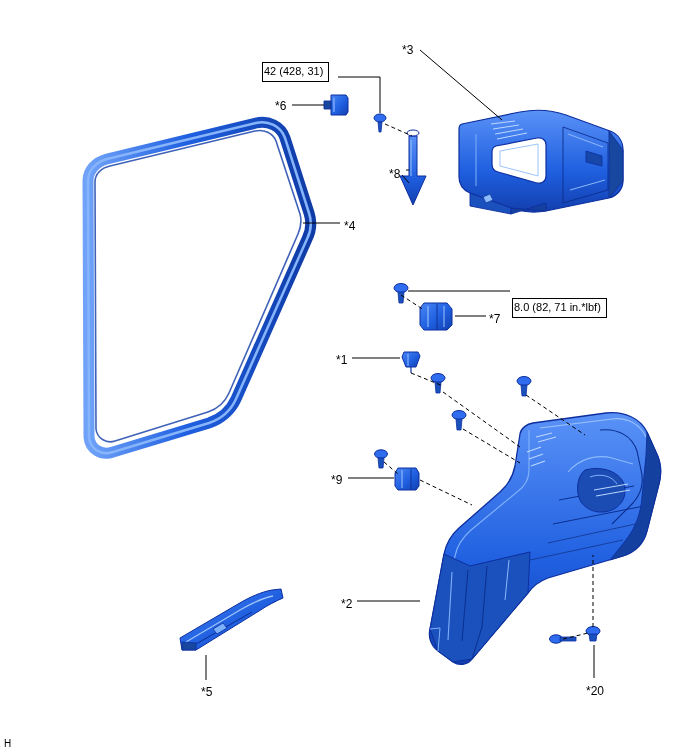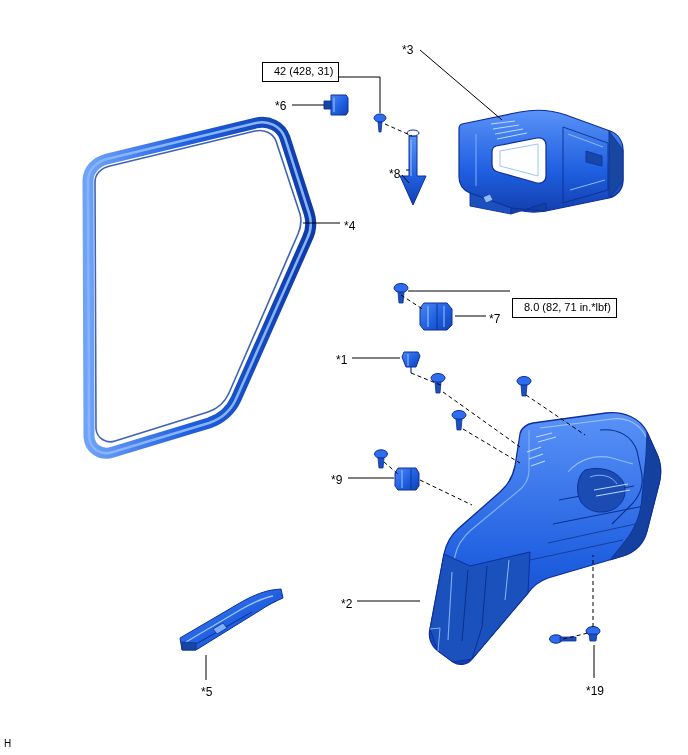--- a/index.html
+++ b/index.html
@@ -36,21 +36,21 @@
     line-height: 1;
   }
   .torque-box {
     position: absolute;
     font-family: "Liberation Sans", sans-serif;
     font-size: 11px;
     color: #000000;
     white-space: nowrap;
     border: 1px solid #000000;
     background: #ffffff;
-    padding: 3px 5px 4px 11px;
+    padding: 3px 5px 4px 1px;
     line-height: 1;
   }
   .corner-mark {
     position: absolute;
     font-family: "Liberation Sans", sans-serif;
     font-size: 10px;
     color: #000000;
   }
 </style>
 </head>
@@ -346,17 +346,17 @@
 
   <div class="callout-label" style="left:402px; top:44px;">*3</div>
   <div class="callout-label" style="left:275px; top:100px;">*6</div>
   <div class="callout-label" style="left:389px; top:168px;">*8</div>
   <div class="callout-label" style="left:344px; top:220px;">*4</div>
   <div class="callout-label" style="left:489px; top:313px;">*7</div>
   <div class="callout-label" style="left:336px; top:354px;">*1</div>
   <div class="callout-label" style="left:331px; top:474px;">*9</div>
   <div class="callout-label" style="left:341px; top:598px;">*2</div>
   <div class="callout-label" style="left:201px; top:686px;">*5</div>
-  <div class="callout-label" style="left:586px; top:685px;">*19</div>
+  <div class="callout-label" style="left:586px; top:685px;">*20</div>
 
   <div class="corner-mark" style="left:4px; top:738px;">H</div>
 
 </div>
 
 </body></html>

